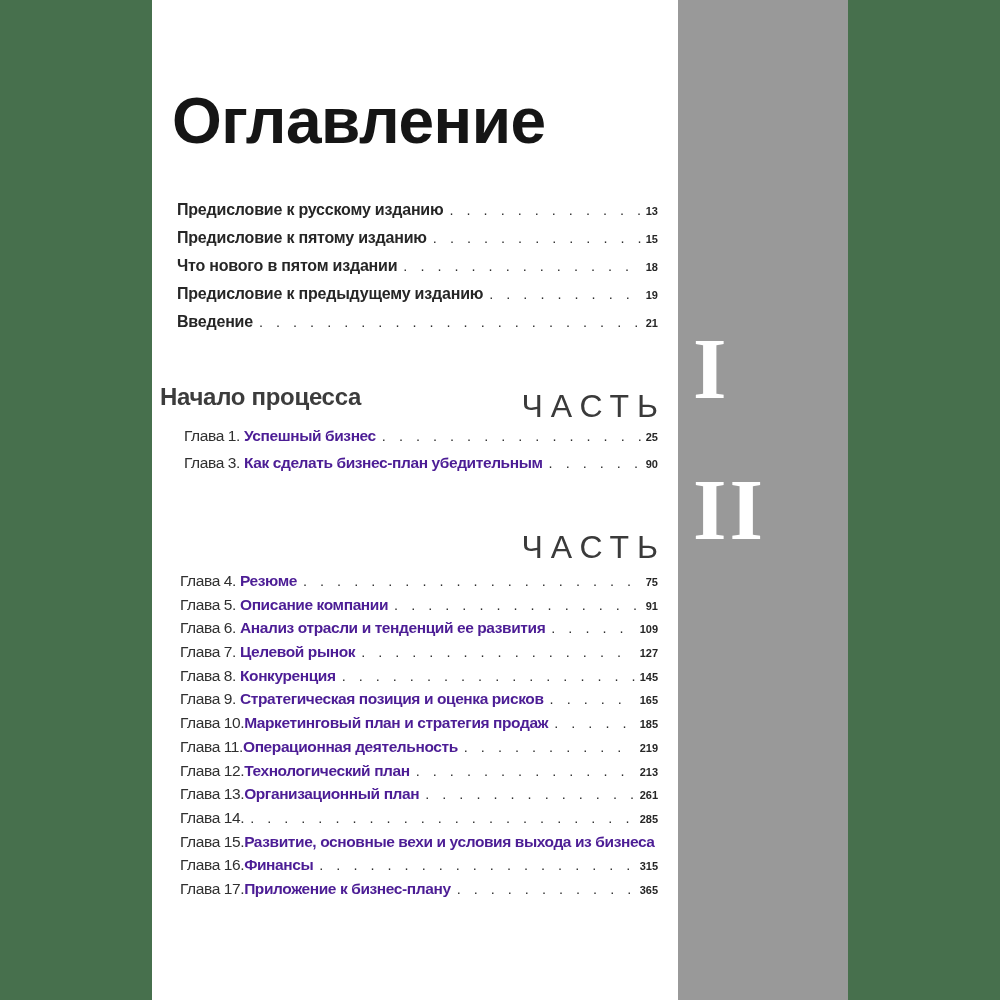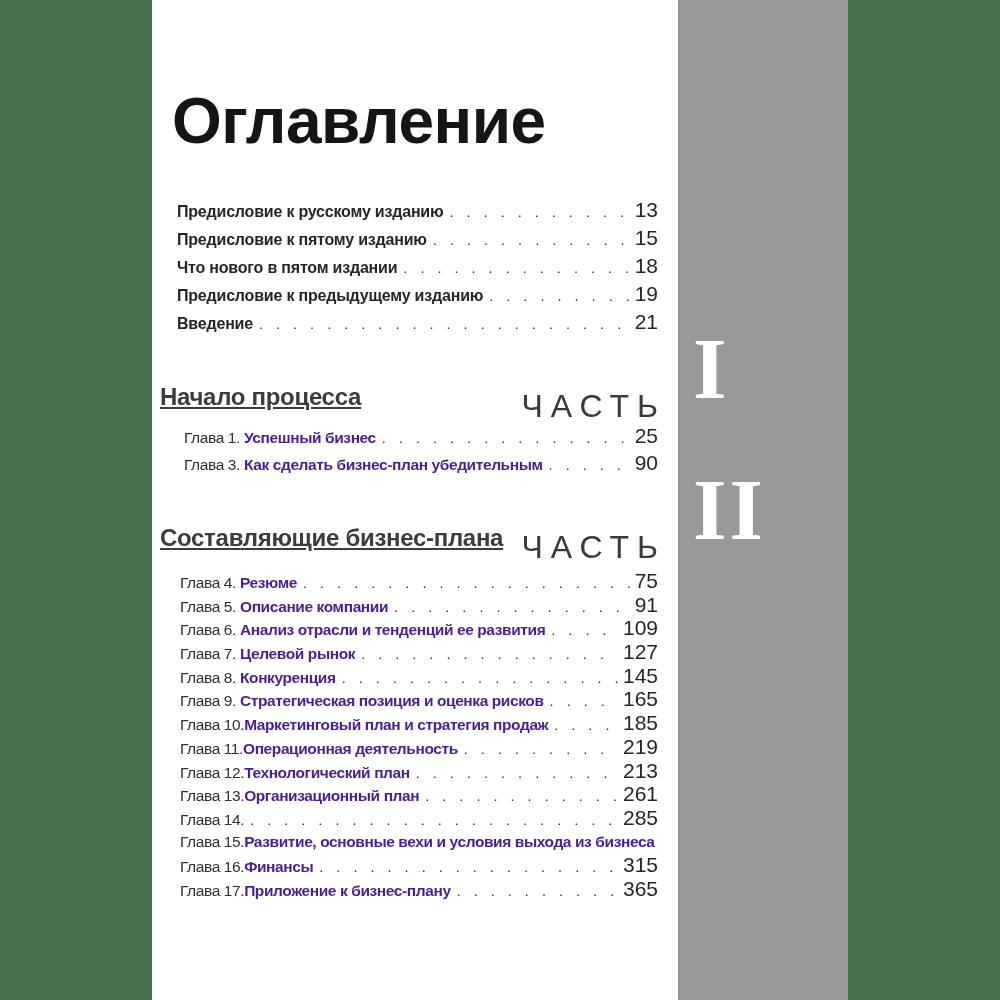--- a/index.html
+++ b/index.html
@@ -35,29 +35,29 @@
     font-size:16px;font-weight:bold;letter-spacing:-0.2px;
   }
   .leader{
     flex:1;min-width:8px;overflow:hidden;margin:0 5px 0 6px;
     font-weight:normal;font-size:14.5px;letter-spacing:4.5px;color:#2e2e2e;
   }
   .leader::after{
     content:". . . . . . . . . . . . . . . . . . . . . . . . . . . . . . . . . . . . . . . . . . . . . . . . . . . . . . . . . . . . . . . . . . . .";
   }
   .pnum{
-    font-weight:normal;font-size:21px;letter-spacing:0;color:#262626;
+    font-weight:bold;font-size:11px;letter-spacing:0;color:#262626;
   }
   .sec-header{
     position:relative;height:30px;display:flex;align-items:center;
   }
   .sec-header.first{margin-top:46px;}
   .sec-header.second{margin-top:47px;}
   .sec-title{
-    font-size:24px;font-weight:bold;color:#3c3c3c;letter-spacing:-0.3px;text-decoration:underline;
+    font-size:24px;font-weight:bold;color:#3c3c3c;letter-spacing:-0.3px;
   }
   .part-label{
     margin-left:auto;margin-right:-8px;
     font-size:32px;font-weight:normal;color:#3a3a3a;
     letter-spacing:8px;
     margin-top:18px;
   }
   .numeral{
     position:absolute;left:calc(100% + 35px);top:-56px;
     font-family:"Liberation Serif","DejaVu Serif",serif;
@@ -131,21 +131,20 @@
       </div>
       <div class="row ch-row">
         <span class="ch-label">Глава 3.</span>
         <span class="ch-title">Как сделать бизнес-план убедительным</span>
         <span class="leader"></span>
         <span class="pnum">90</span>
       </div>
     </div>
 
     <div class="sec-header second">
-      <span class="sec-title">Составляющие бизнес-плана</span>
       <span class="part-label">ЧАСТЬ</span>
       <span class="numeral">II</span>
     </div>
 
     <div class="ch-list-2">
       <div class="row ch-row">
         <span class="ch-label">Глава 4.</span>
         <span class="ch-title">Резюме</span>
         <span class="leader"></span>
         <span class="pnum">75</span>

